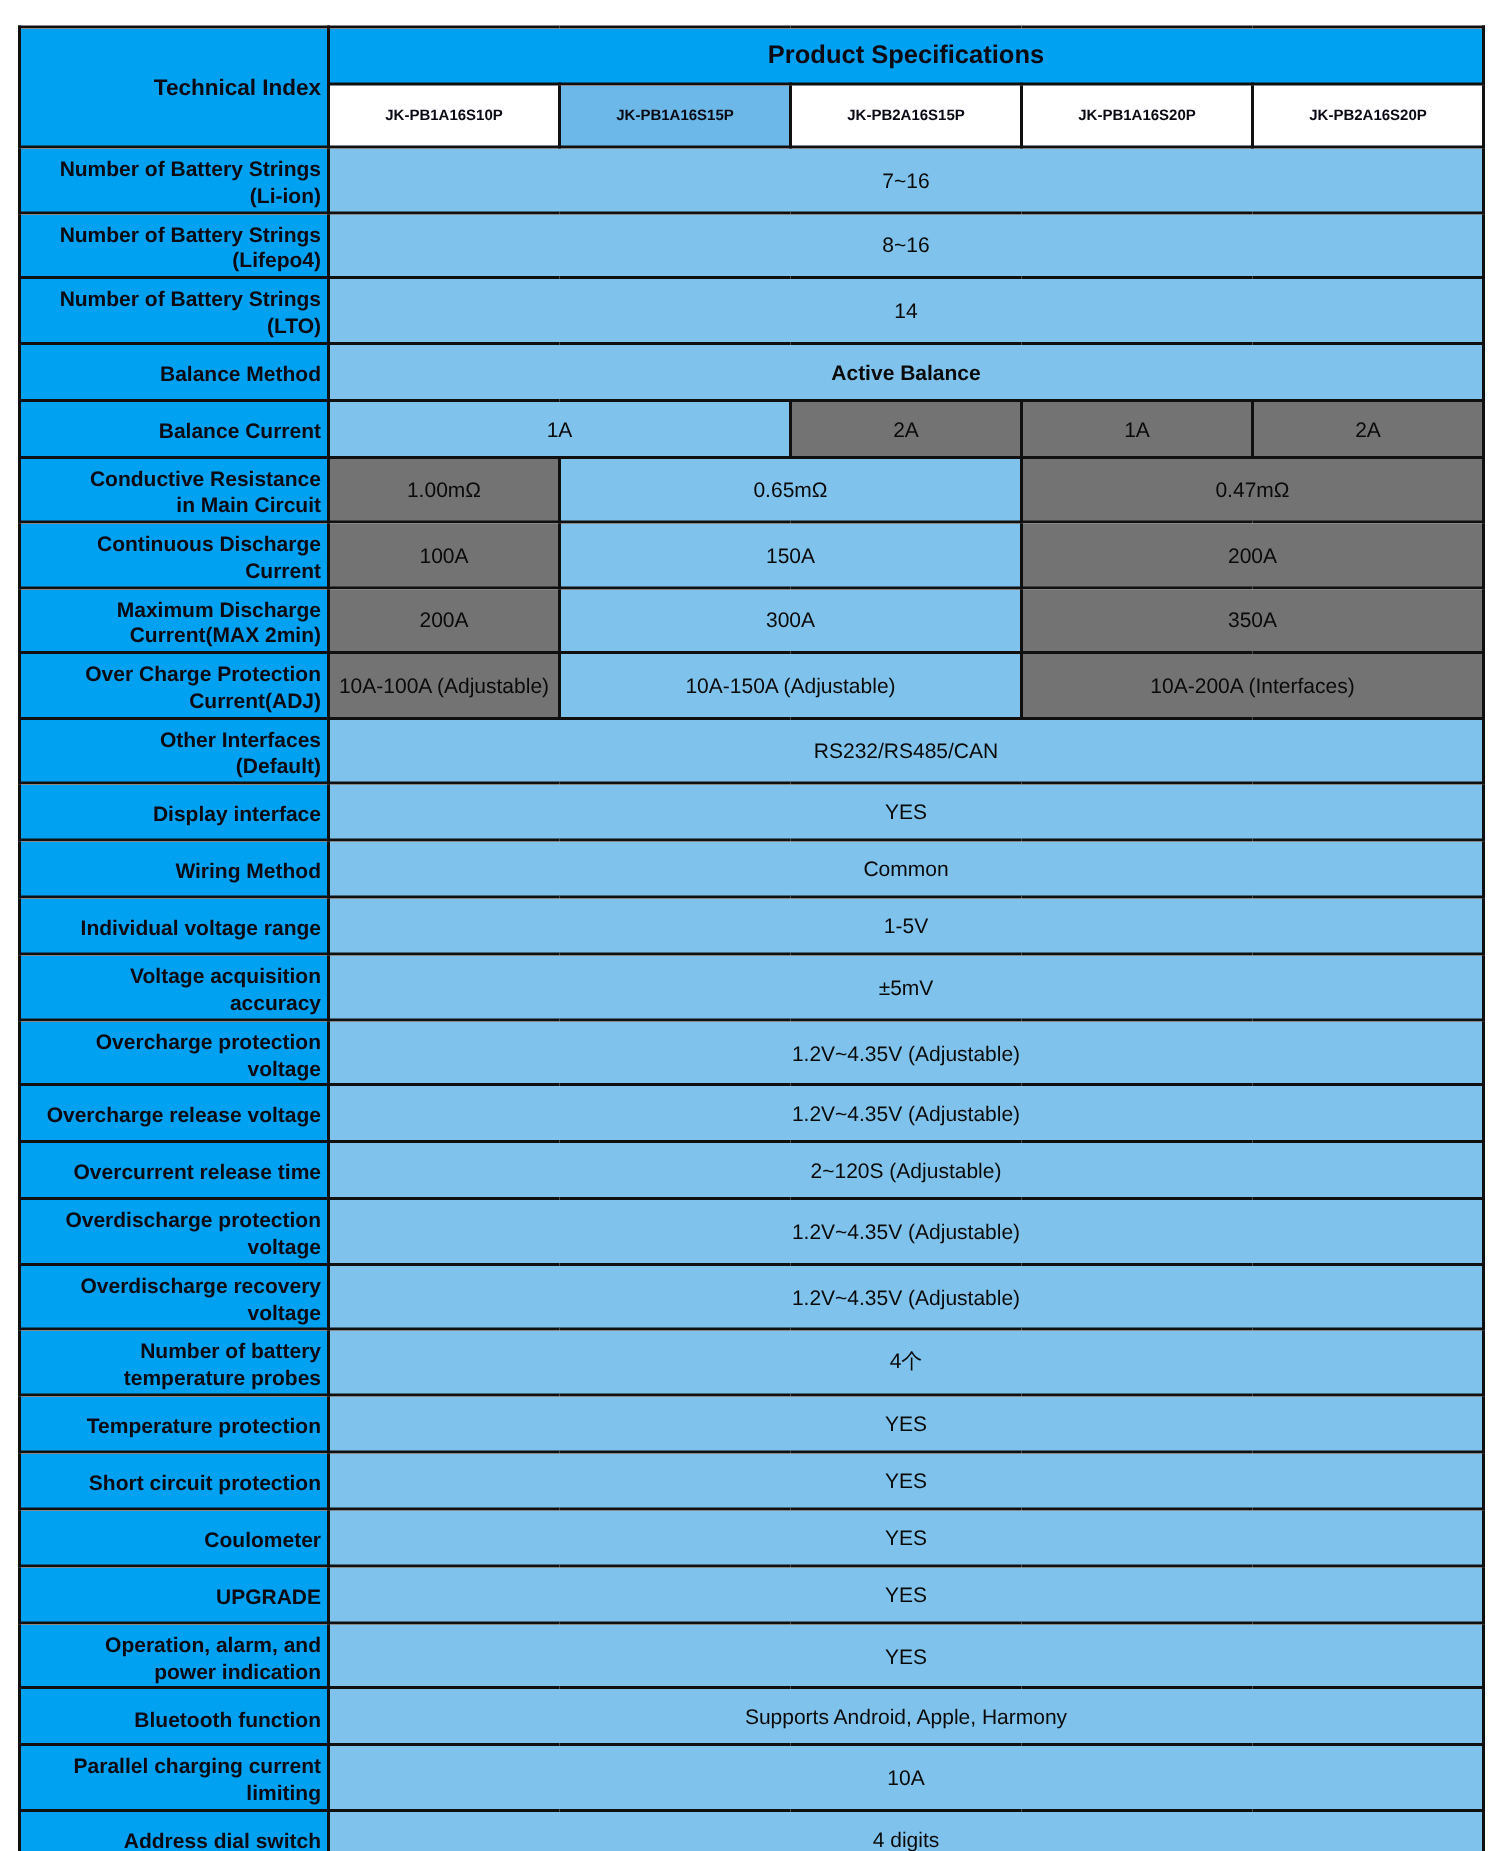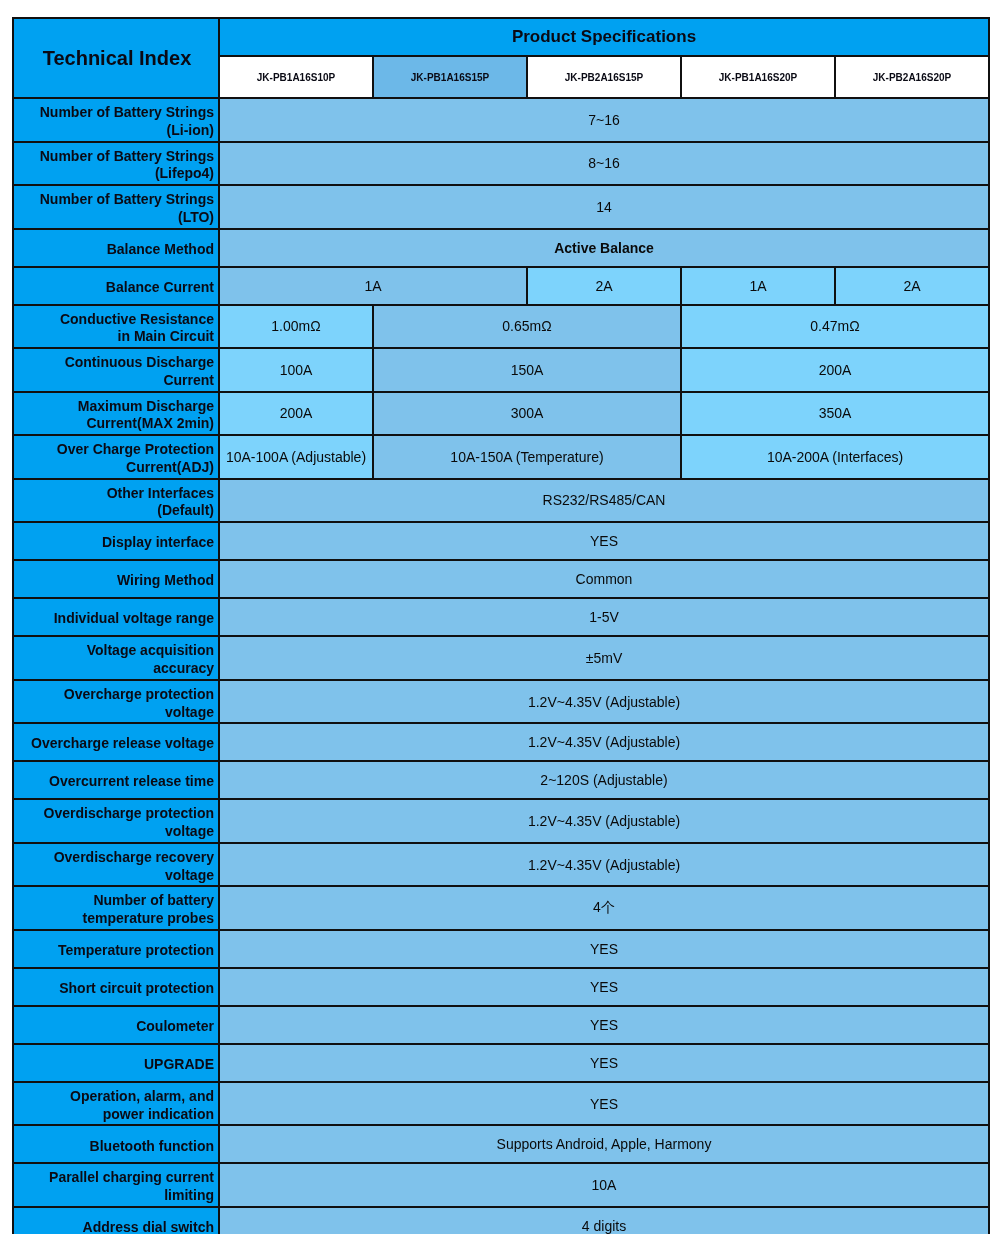--- a/index.html
+++ b/index.html
@@ -28,23 +28,23 @@
     table-layout: fixed;
     width: 976px;
   }
   th, td {
     border: 2px solid var(--border);
     overflow: hidden;
   }
   .corner {
     background: var(--vivid);
     color: var(--txt);
-    font-size: 20px;
-    font-weight: bold;
-    text-align: center;
+    font-size: 15px;
+    font-weight: bold;
+    text-align: right;
     vertical-align: middle;
     padding: 2px 4px 2px 6px;
   }
   .prodspec {
     background: var(--vivid);
     color: var(--txt);
     font-size: 17px;
     font-weight: bold;
     vertical-align: middle;
     height: 38px;
@@ -73,21 +73,21 @@
   }
   .val {
     font-size: 14px;
     color: #0a0a0a;
     text-align: center;
     vertical-align: middle;
     padding: 1px 2px;
     margin-left: 22px;
   }
   .bg-blue { background: var(--cell); }
-  .bg-white { background: #7dd3fc; }
+  .bg-white { background: #737373; }
   .bold { font-weight: bold; }
 </style>
 </head>
 <body>
 
 <div class="table-wrap">
   <table>
     <colgroup>
       <col style="width:206px">
       <col style="width:154px">
@@ -154,21 +154,21 @@
           <th class="lbl">Maximum Discharge
 Current(MAX 2min)</th>
           <td class="val bg-white" colspan="1">200A</td>
           <td class="val bg-blue" colspan="2">300A</td>
           <td class="val bg-white" colspan="2">350A</td>
         </tr>
         <tr>
           <th class="lbl">Over Charge Protection
 Current(ADJ)</th>
           <td class="val bg-white" colspan="1">10A-100A (Adjustable)</td>
-          <td class="val bg-blue" colspan="2">10A-150A (Temperature)</td>
+          <td class="val bg-blue" colspan="2">10A-150A (Adjustable)</td>
           <td class="val bg-white" colspan="2">10A-200A (Interfaces)</td>
         </tr>
         <tr>
           <th class="lbl">Other Interfaces
 (Default)</th>
           <td class="val bg-blue" colspan="5">RS232/RS485/CAN</td>
         </tr>
         <tr>
           <th class="lbl">Display interface</th>
           <td class="val bg-blue" colspan="5">YES</td>

